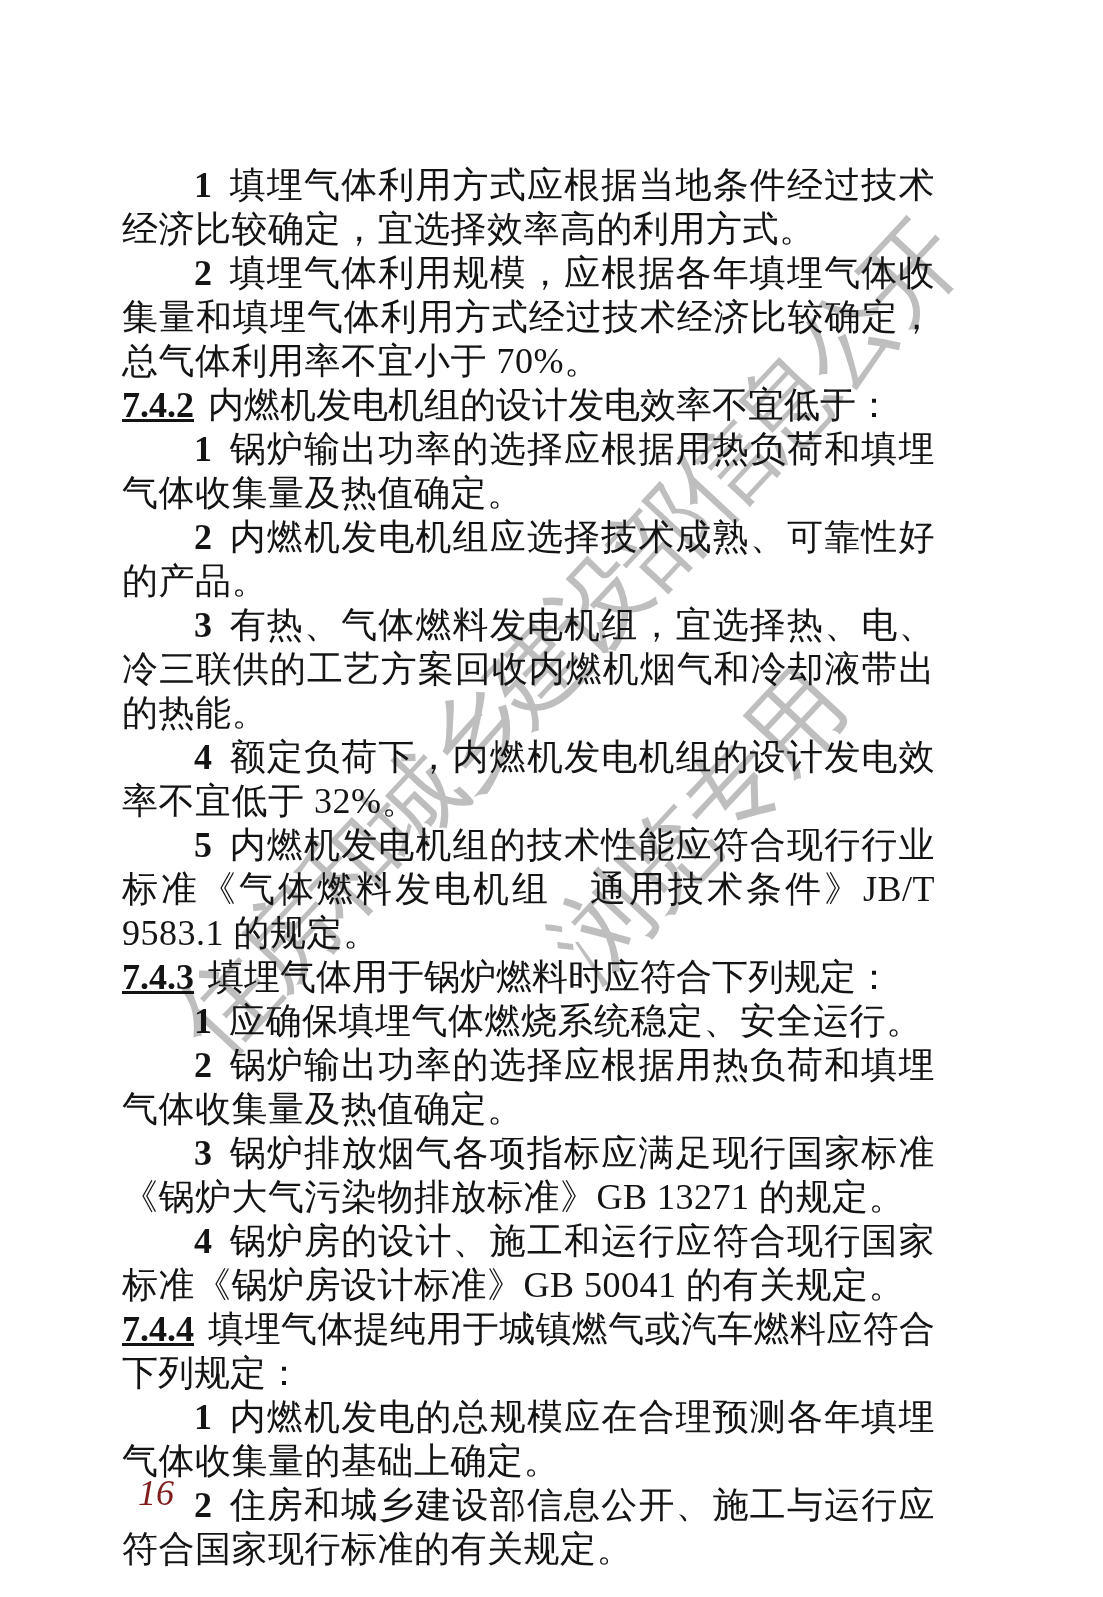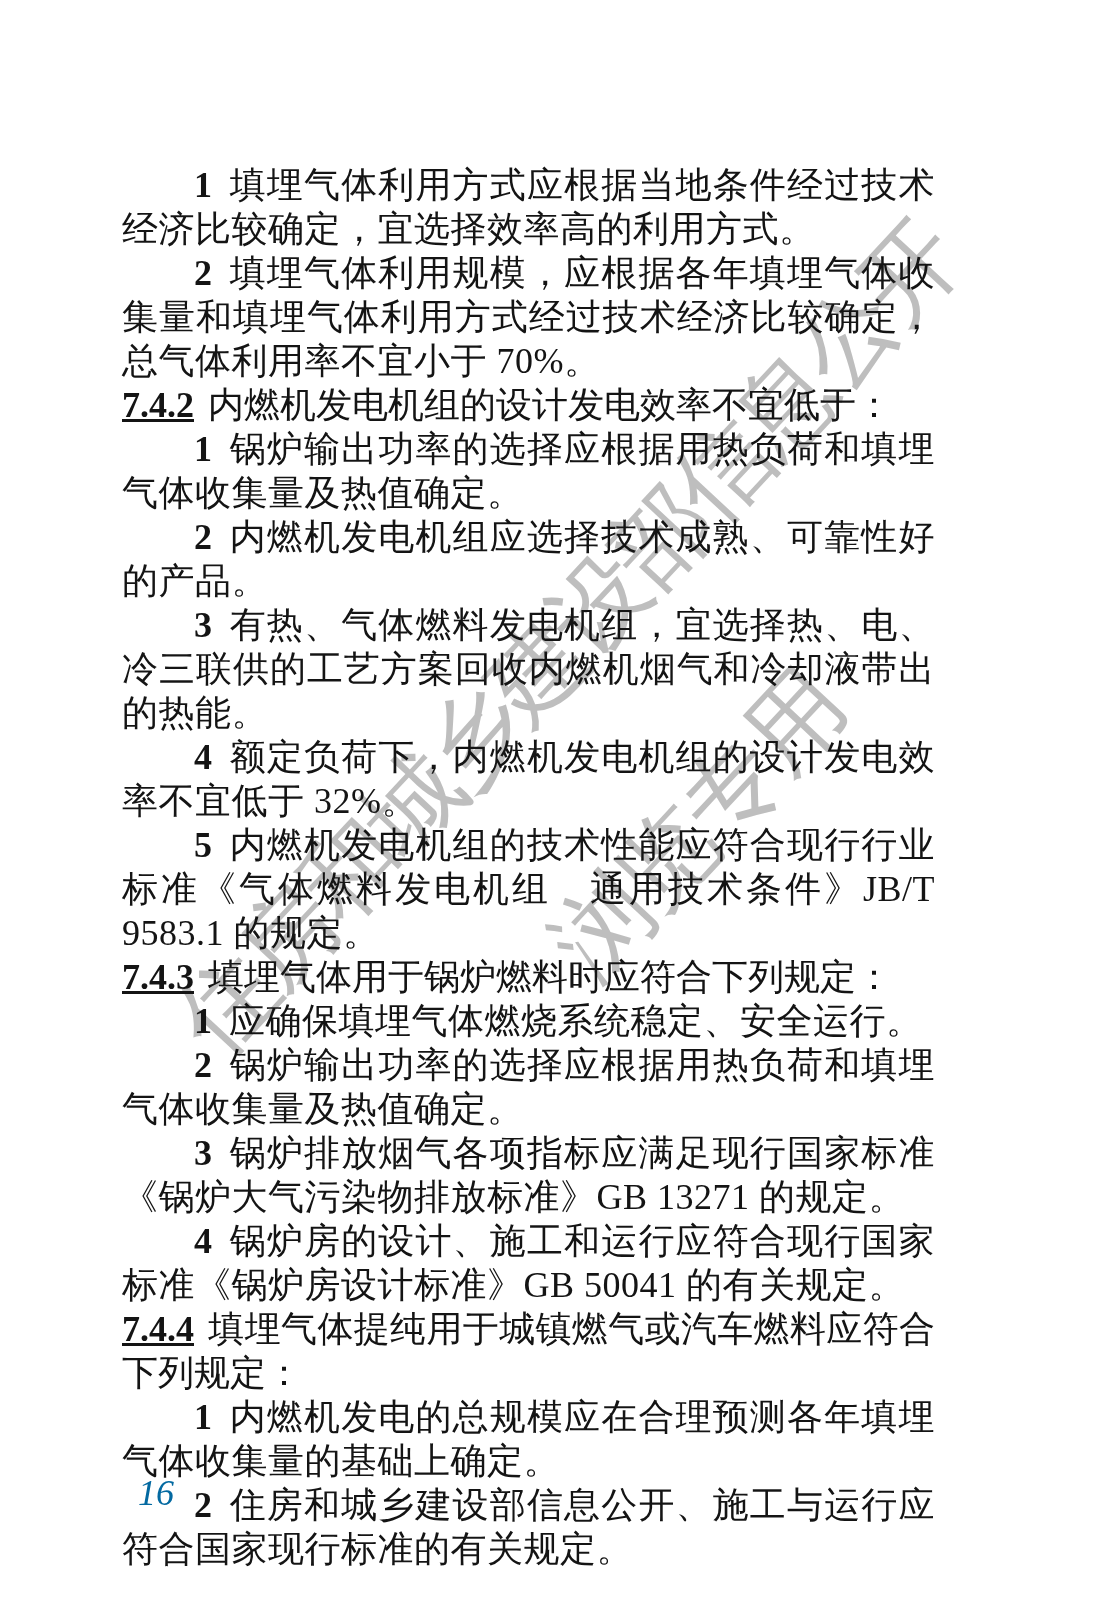--- a/index.html
+++ b/index.html
@@ -58,21 +58,21 @@
   p.clause { text-indent: 0; letter-spacing: 0; }
   .num { font-weight: bold; padding-right: 17px; letter-spacing: 0; }
   p.clause .num { padding-right: 14px; text-decoration: underline; }
   .pageno {
     position: absolute;
     left: 138px;
     top: 1472px;
     z-index: 2;
     font-size: 36px;
     font-style: italic;
-    color: #0369a1;
+    color: #7f1d1d;
   }
 </style>
 </head>
 <body>
 
 <div class="page">
 
   <div class="watermark wm1">住房和城乡建设部信息公开</div>
   <div class="watermark wm2">浏览专用</div>
 

